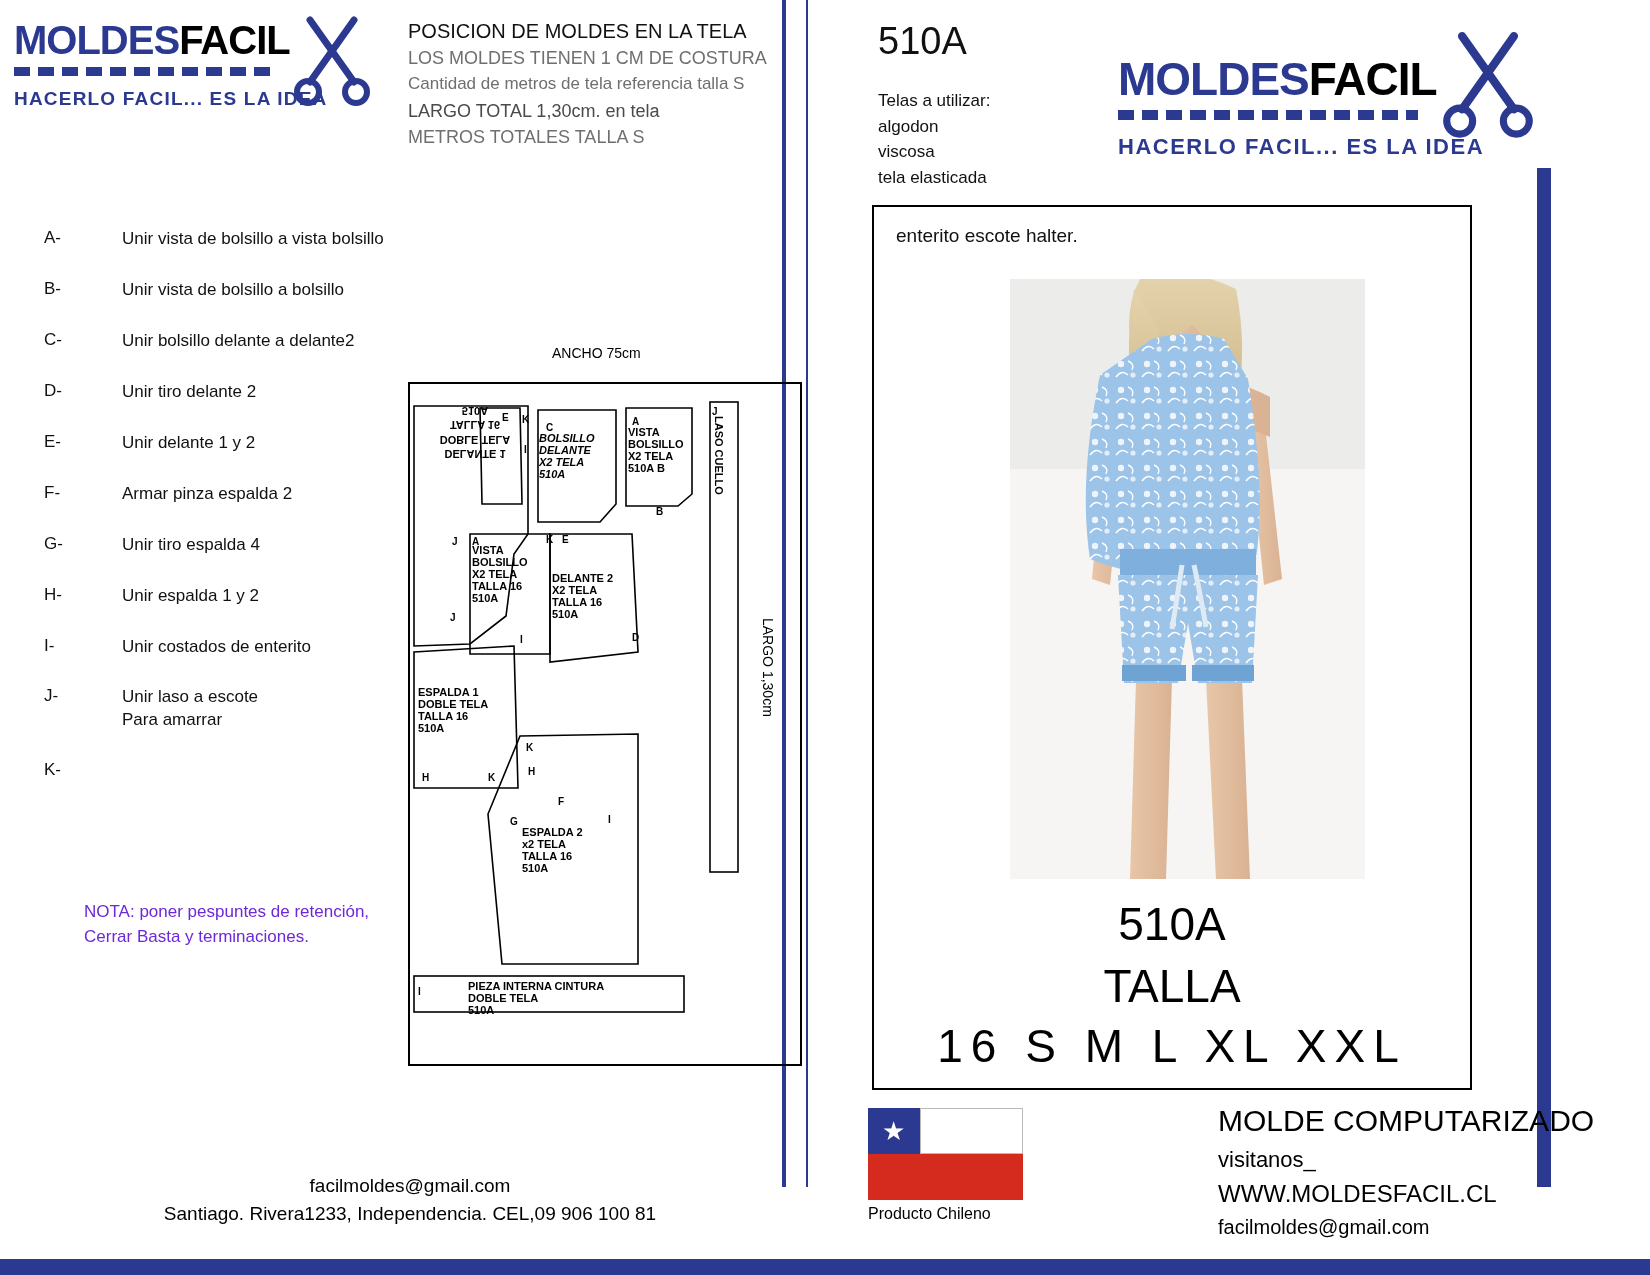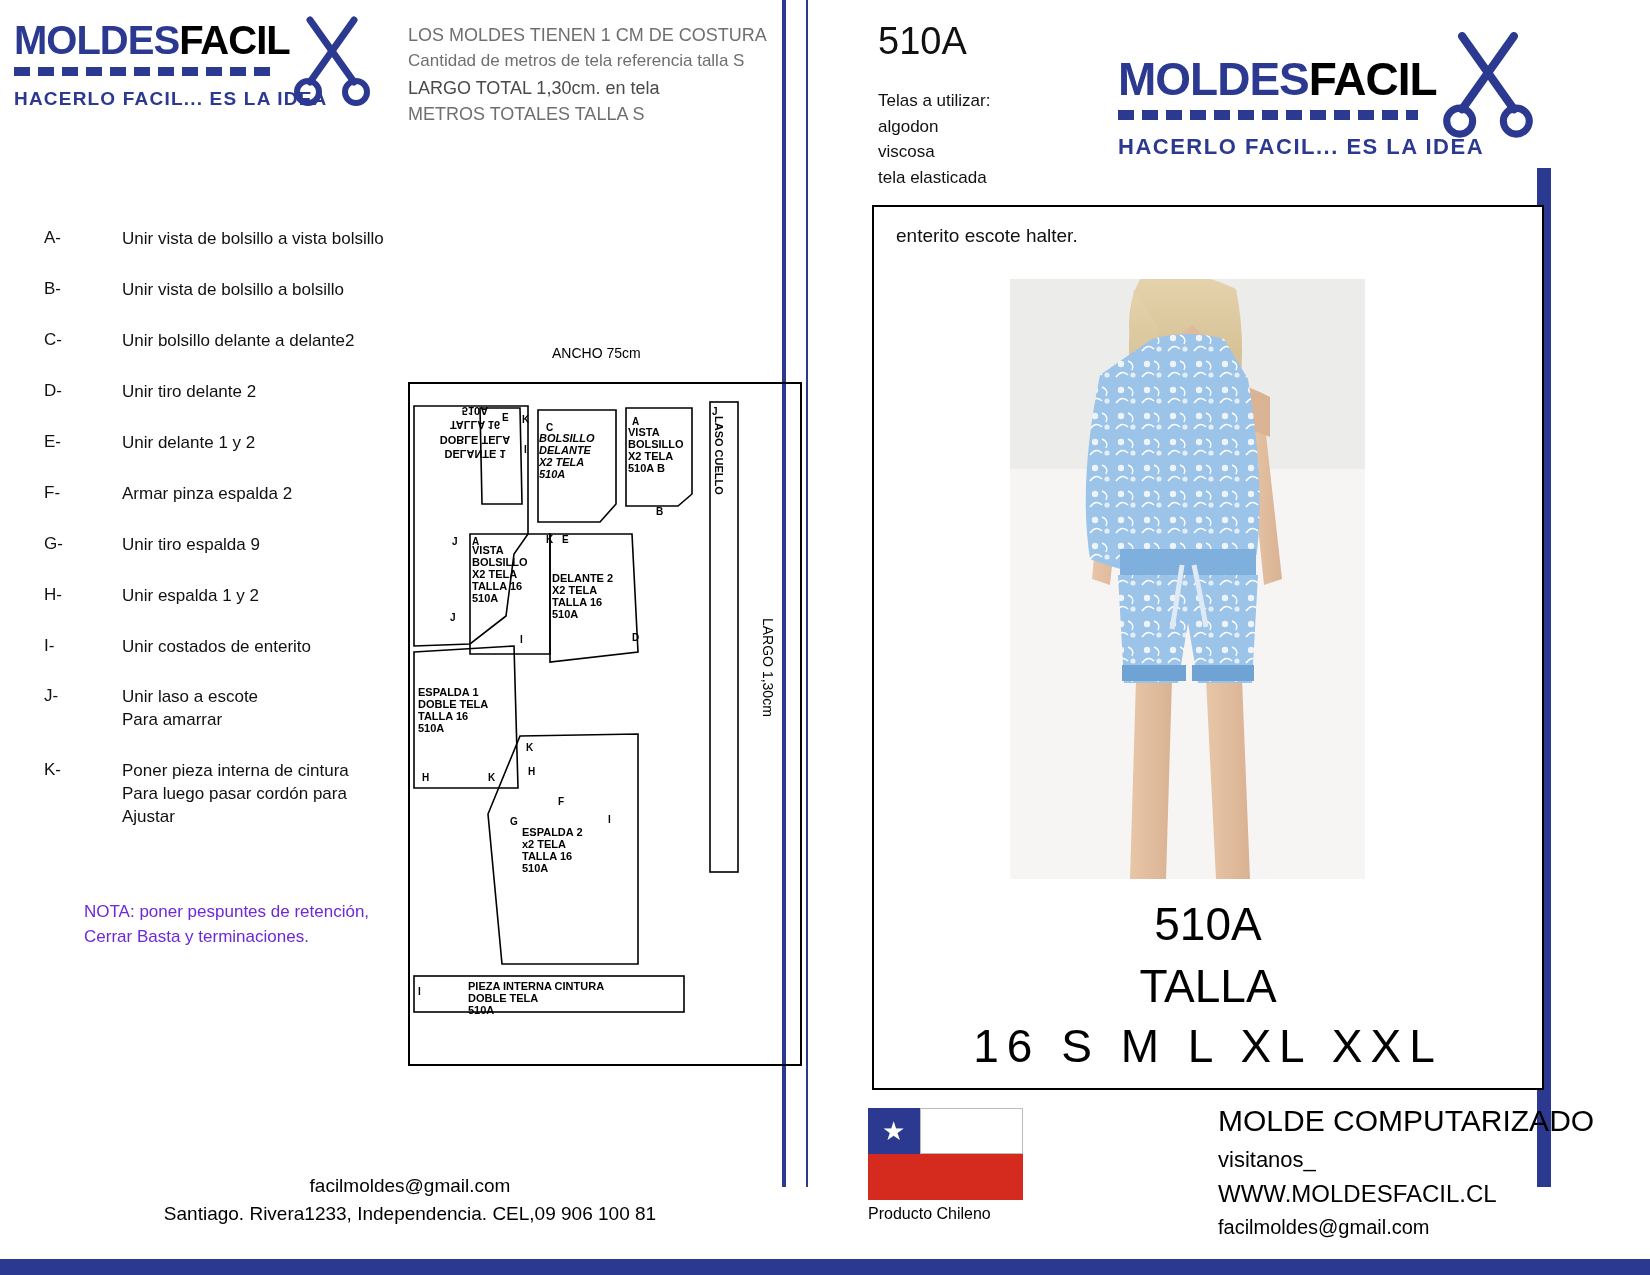--- a/index.html
+++ b/index.html
@@ -64,21 +64,21 @@
   
   .code-top{position:absolute;left:878px;top:20px;font-size:38px;color:#111;}
   .telas{position:absolute;left:878px;top:88px;font-size:17px;line-height:1.5;color:#111;}
 
   .logo-right{position:absolute;left:1118px;top:52px;width:420px;}
   .logo-right .logo-word{font-size:46px;}
   .logo-right .logo-dashes{width:300px;height:10px;}
   .logo-right .logo-tag{font-size:22px;letter-spacing:1.5px;color:#2b3990;margin-top:14px;}
   .scissors-r{position:absolute;left:1440px;top:22px;width:96px;height:118px;}
 
-  .photo-box{position:absolute;left:872px;top:205px;width:672px;height:885px;border:2px solid #000;box-sizing:border-box;background:#fff;padding-left:48px;}
+  .photo-box{position:absolute;left:872px;top:205px;width:600px;height:885px;border:2px solid #000;box-sizing:border-box;background:#fff;padding-left:48px;}
   .photo-cap{position:absolute;left:22px;top:18px;font-size:19px;color:#111;}
   .photo{position:absolute;left:136px;top:72px;width:355px;height:600px;overflow:hidden;background:#fff;}
   .sizes{position:absolute;left:0;top:690px;width:100%;text-align:center;}
   .sizes .s1{font-size:46px;}
   .sizes .s2{font-size:46px;margin-top:8px;}
   .sizes .s3{font-size:46px;margin-top:6px;letter-spacing:8px;}
 
   .flag{position:absolute;left:868px;top:1108px;width:155px;height:92px;}
   .flag .blue{position:absolute;left:0;top:0;width:52px;height:46px;background:#2b3990;}
   .flag .white{position:absolute;left:52px;top:0;width:103px;height:46px;background:#fff;border:1px solid #bbb;box-sizing:border-box;}
@@ -114,20 +114,21 @@
   <svg class="scissors" viewBox="0 0 80 100">
     <g stroke="#2b3990" stroke-width="7" fill="none" stroke-linecap="round">
       <path d="M18 12 L62 74"></path>
       <path d="M62 12 L18 74"></path>
     </g>
     <circle cx="16" cy="84" r="11" stroke="#2b3990" stroke-width="6" fill="none"></circle>
     <circle cx="64" cy="84" r="11" stroke="#2b3990" stroke-width="6" fill="none"></circle>
   </svg>
 
   <div class="hdr">
+    <div class="l1">POSICION DE MOLDES EN LA TELA</div>
     <div class="l2">LOS MOLDES TIENEN 1 CM DE COSTURA</div>
     <div class="l3">Cantidad de metros de tela referencia talla S</div>
     <div class="l4">LARGO  TOTAL  1,30cm.  en tela</div>
     <div class="l5">METROS TOTALES TALLA S</div>
   </div>
 
   <div class="steps">
     <div class="step">
         <div class="k">A-</div>
         <div class="t">Unir vista de bolsillo a vista bolsillo</div>
@@ -147,40 +148,37 @@
     <div class="step">
         <div class="k">E-</div>
         <div class="t">Unir delante 1 y 2</div>
       </div>
     <div class="step">
         <div class="k">F-</div>
         <div class="t">Armar pinza espalda 2</div>
       </div>
     <div class="step">
         <div class="k">G-</div>
-        <div class="t">Unir tiro espalda 9</div>
+        <div class="t">Unir tiro espalda 4</div>
       </div>
     <div class="step">
         <div class="k">H-</div>
         <div class="t">Unir espalda 1 y 2</div>
       </div>
     <div class="step">
         <div class="k">I-</div>
         <div class="t">Unir costados de enterito</div>
       </div>
     <div class="step">
         <div class="k">J-</div>
         <div class="t" style="white-space:pre-line">Unir laso a escote
 Para amarrar</div>
       </div>
     <div class="step">
         <div class="k">K-</div>
-        <div class="t" style="white-space:pre-line">Poner pieza interna de cintura
-Para luego pasar cordón para
-Ajustar</div>
       </div>
   </div>
 
   <div class="note" style="white-space:pre-line">NOTA: poner pespuntes de retención,
  Cerrar Basta y terminaciones.</div>
 
   <div class="diagram">
     <div class="ancho">ANCHO 75cm</div>
     <div class="largo">LARGO 1,30cm</div>
 

